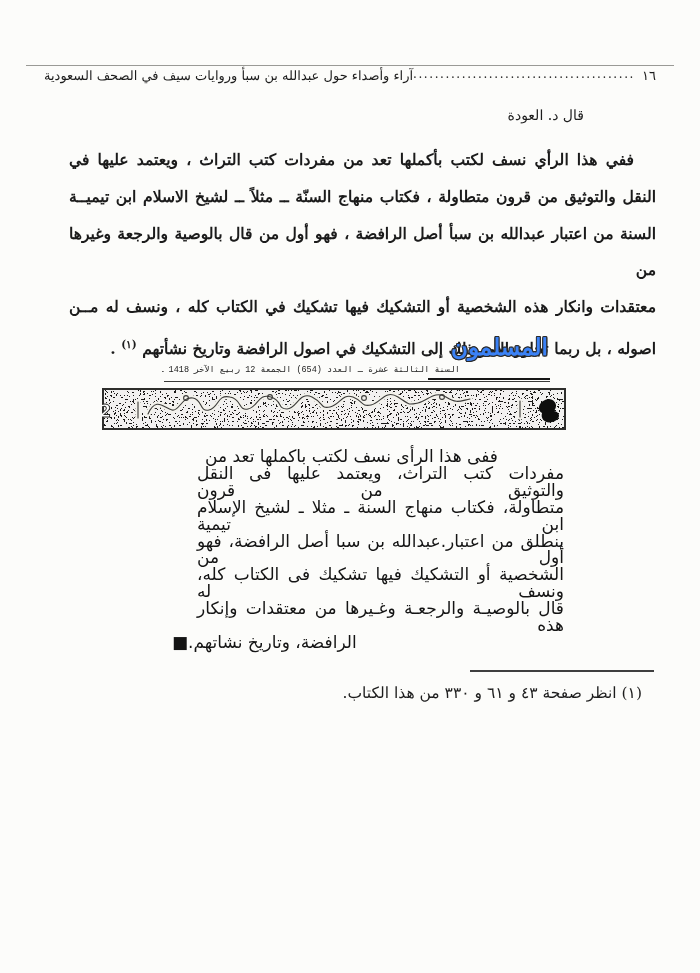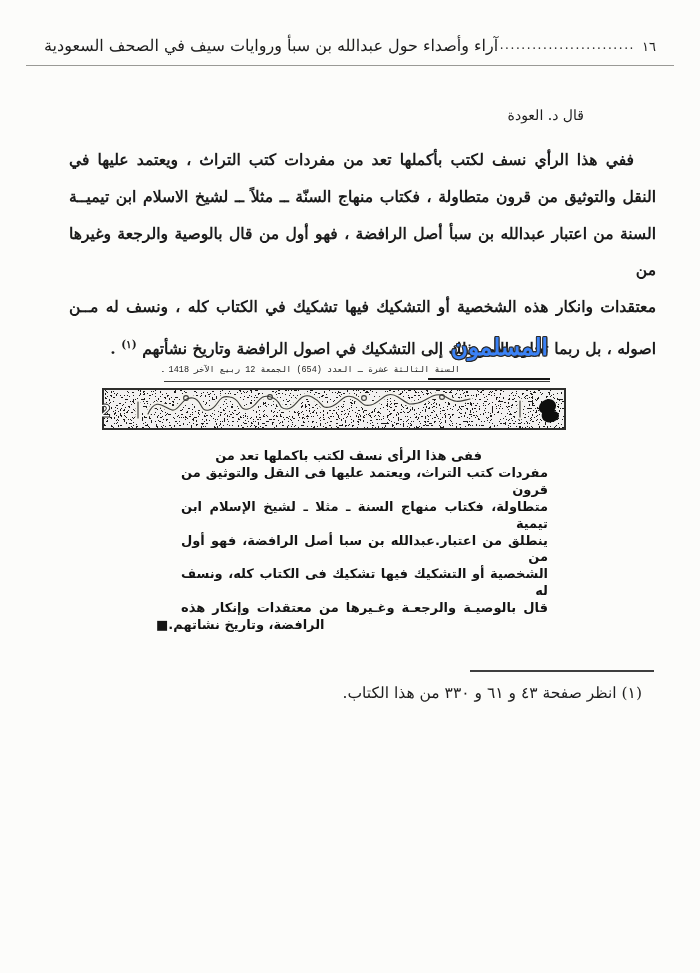--- a/index.html
+++ b/index.html
@@ -13,21 +13,21 @@
   .running-head{
     position:absolute; top:36px; right:44px; left:44px; height:24px;
     display:flex; align-items:baseline; font-size:15px;
   }
   .running-head .pagenum{flex:0 0 auto; font-size:13px; letter-spacing:1px;}
   .running-head .dots{
     flex:1 1 auto; min-width:0; overflow:hidden; white-space:nowrap;
     font-size:12px; letter-spacing:1.6px; padding:0 7px; transform:translateY(-2px);
     color:#2a2a2a;
   }
-  .running-head .rtitle{flex:0 0 auto; white-space:nowrap; font-size:16px;}
+  .running-head .rtitle{flex:0 0 auto; white-space:nowrap; font-size:13px;margin-top:32px;}
   .header-rule{position:absolute; top:65px; left:26px; right:26px; height:0; border-top:1px solid #9a9a96;}
   
   .speaker{position:absolute; top:107px; right:44px; left:44px; padding-right:72px; font-size:14px;}
   .body-par{position:absolute; top:142px; right:44px; left:44px; font-size:15.6px; font-weight:600; line-height:36.8px; color:#1b1b1b;}
   .bline{direction:rtl;}
   .jline{text-align:justify; text-align-last:justify;margin-left:25px;}
   .rline{text-align:right;}
   .indent1{padding-right:22px;}
   .body-par sup{font-size:10.5px; vertical-align:6px; font-weight:600;}
   
@@ -42,23 +42,23 @@
   }
   .dateline{
     position:absolute; top:26px; left:62px; width:298px; font-size:8.5px;
     font-family:Liberation Mono, monospace; color:#222;
     white-space:nowrap; overflow:hidden; text-align:left; direction:rtl;
   }
   .masthead-rule{position:absolute; top:43px; left:64px; width:386px; border-top:1.5px solid #3a3a38;}
   .masthead-rule-bold{position:absolute; top:40px; left:328px; width:122px; border-top:2px solid #161616;}
   .strip{position:absolute; top:50px; left:2px; width:464px; height:42px;}
   .clip-body{
-    position:absolute; top:110px; left:56px; width:392px;
+    position:absolute; top:110px; left:72px; width:392px;
     font-family:"DejaVu Sans","Liberation Sans",sans-serif;
-    font-size:13px; font-weight:700; line-height:16.9px; color:#141414;
+    font-size:17px; font-weight:400; line-height:16.9px; color:#141414;
     direction:rtl;
   }
   .cline{direction:rtl;}
   .lline{text-align:left;}
   .cindent{padding-right:66px; text-align:right; text-align-last:auto;}
   
   .footnote-separator{position:absolute; top:670px; left:470px; width:184px; border-top:2px solid #3f3f3f;}
   .footnote{position:absolute; top:684px; right:58px; left:44px; text-align:right; font-size:15.5px; color:#1c1c1c;}
 </style>
 </head>

